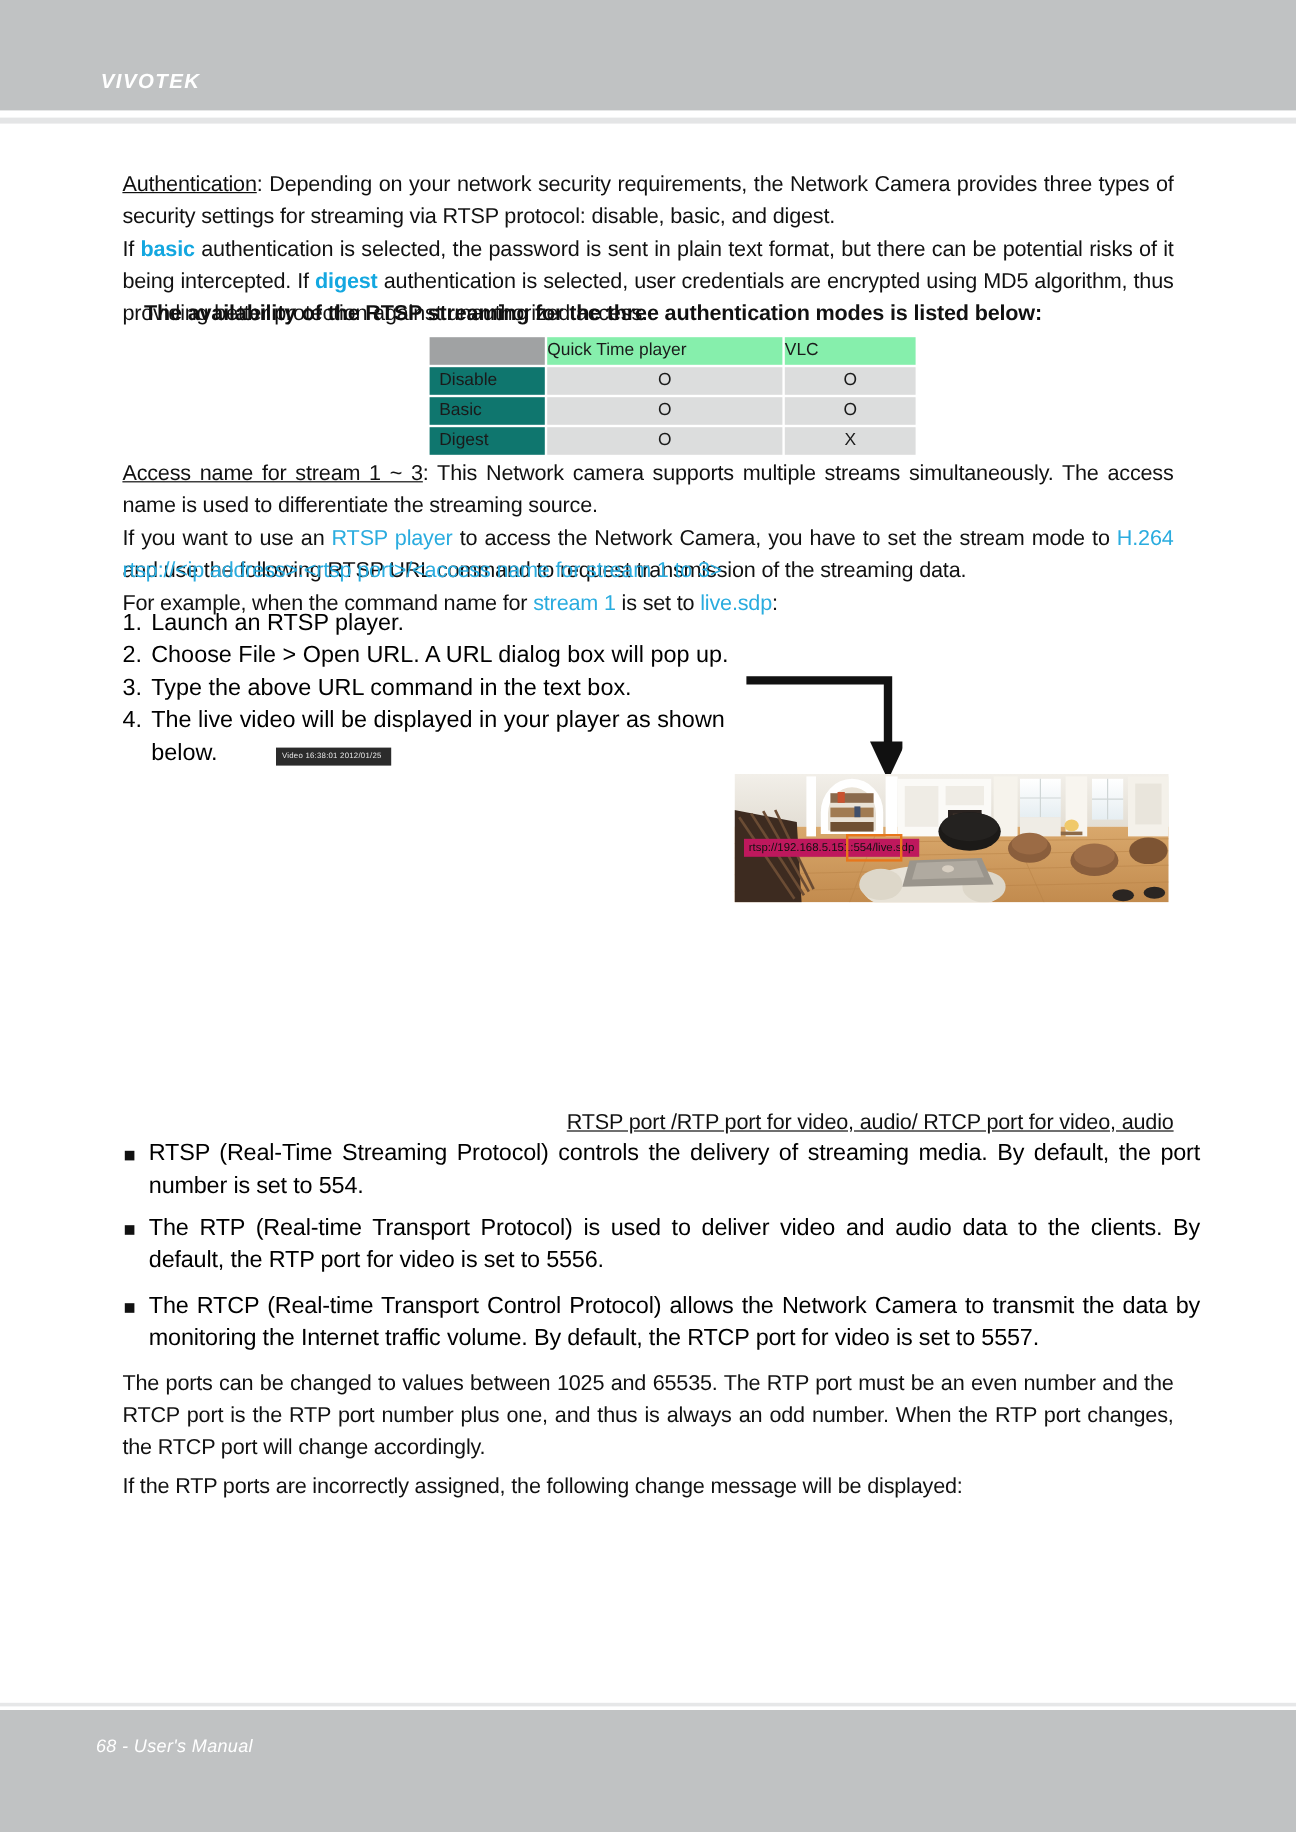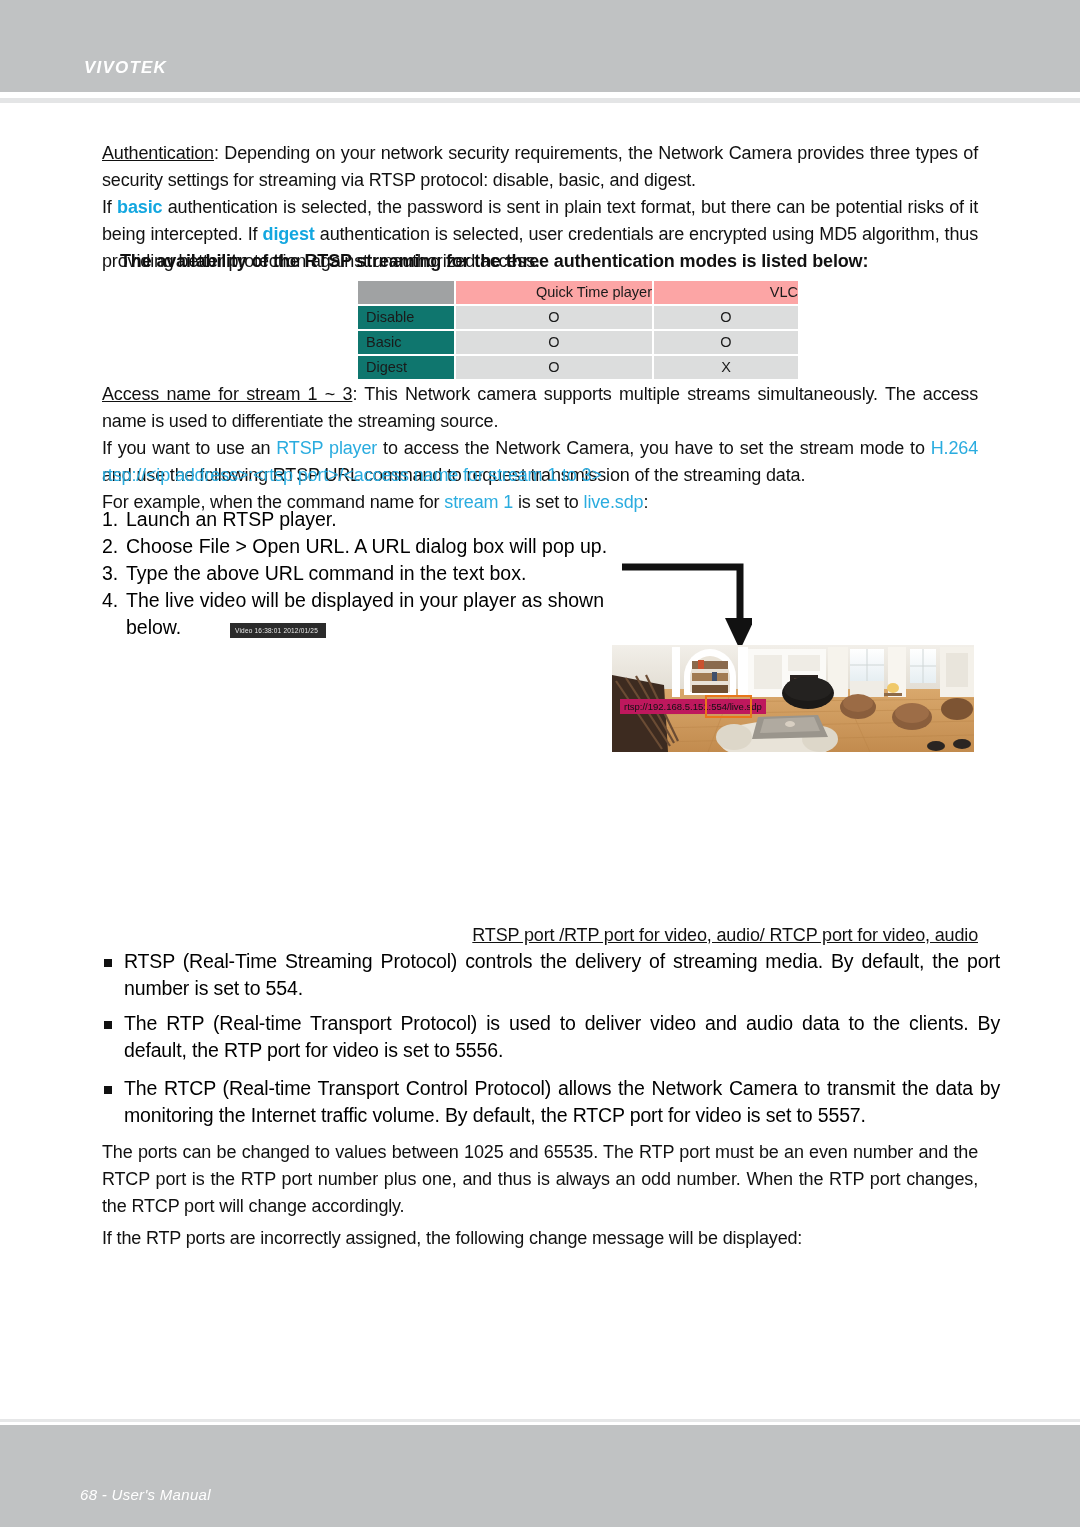--- a/index.html
+++ b/index.html
@@ -66,27 +66,27 @@
     border-spacing: 2px;
     font-size: 14.5px;
   }
   .avail-table td {
     height: 18px;
     padding: 2px 0 3px 0;
     vertical-align: middle;
   }
   .avail-table .hdr-blank { width: 96px; background: #a0a2a3; }
   .avail-table .hdr {
-    background: #fca5a5;
-    text-align: right;
+    background: #86efac;
+    text-align: left;
     color: #1a1a1a;
     font-size: 14.5px;
   }
   .avail-table .hdr.c1 { width: 196px; }
-  .avail-table .hdr.c2 { width: 144px; }
+  .avail-table .hdr.c2 { width: 109px; }
   .avail-table .rowlabel {
     background: #0f766e;
     padding-left: 8px;
     color: #1a1a1a;
   }
   .avail-table .cell {
     background: #dcdddd;
     text-align: center;
     color: #1a1a1a;
   }
@@ -186,21 +186,20 @@
     width: 1080px; height: 102px;
     background: #c0c2c3;
   }
   .footer-text {
     position: absolute;
     left: 80px; top: 1447px;
     font-size: 15px;
     font-style: italic;
     color: #ffffff;
     letter-spacing: 0.3px;
-    margin-top: 39px;
   }
 </style>
 </head>
 <body>
 
 <div class="header-bar"></div>
 <div class="header-logo">VIVOTEK</div>
 <div class="header-rule"></div>
 
 <div class="content">

